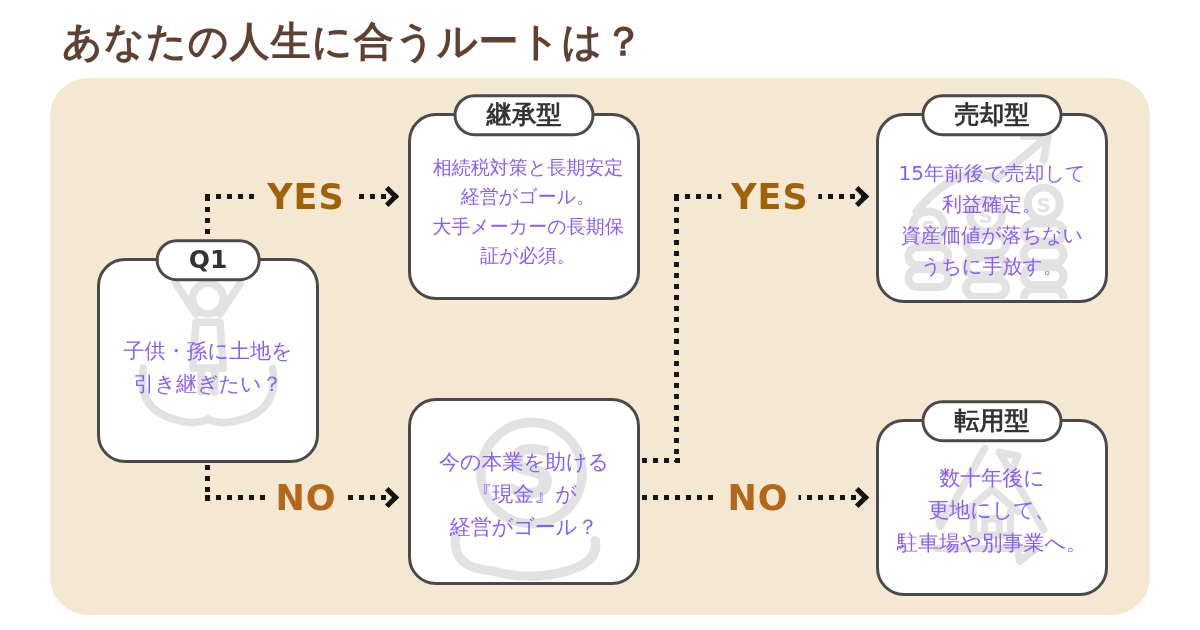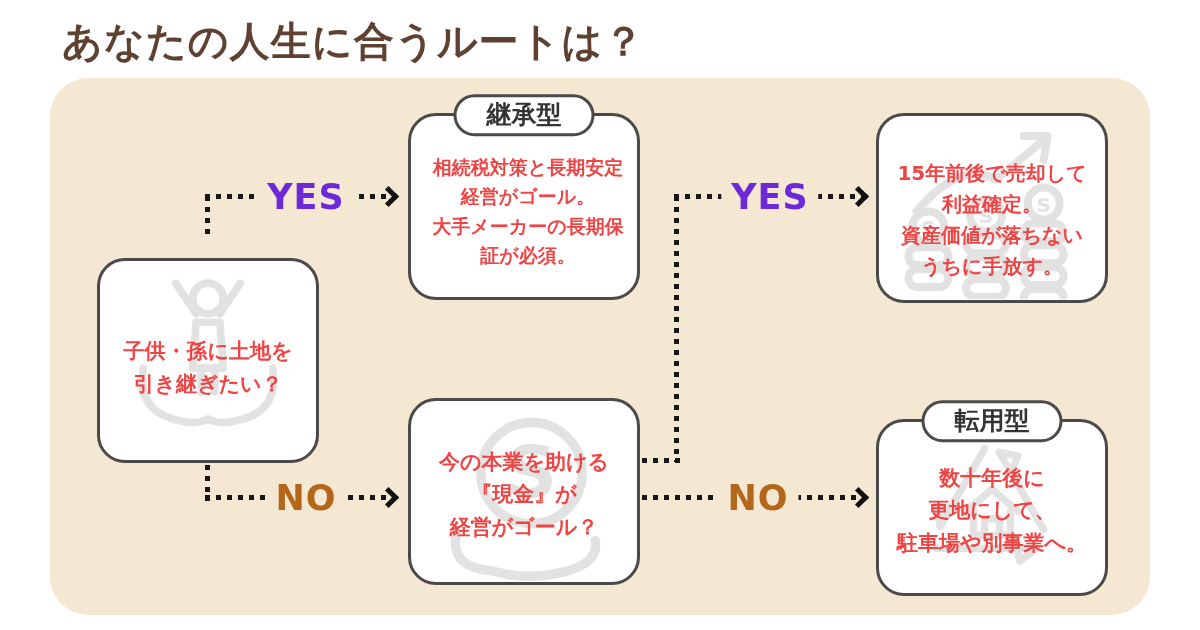--- a/index.html
+++ b/index.html
@@ -50,22 +50,22 @@
     font-size: 25px;
     font-weight: 800;
     color: #333333;
     white-space: nowrap;
     line-height: 1.2;
     z-index: 3;
   }
   .node-text {
     position: relative;
     z-index: 2;
-    font-weight: 700;
-    color: #ef4444;
+    font-weight: 400;
+    color: #8b5cf6;
     text-align: center;
     white-space: pre-line;
     line-height: 1.55;
     padding: 0 8px;
   }
   .node-icon {
     position: absolute;
     left: 50%; top: 50%;
     transform: translate(-50%, -48%);
     z-index: 1;
@@ -105,21 +105,21 @@
     position: absolute;
     transform: translate(-50%, -50%);
     background: #f5e8d2;
     padding: 0 10px;
     font-size: 35px;
     font-weight: 800;
     letter-spacing: 1px;
     line-height: 1;
     z-index: 4;
   }
-  .edge-label.yes { color: #6d28d9; }
+  .edge-label.yes { color: #a16207; }
   .edge-label.no  { color: #b4671b; }
 </style>
 </head>
 <body>
 
 <div class="stage">
 
   <div class="page-title">あなたの人生に合うルートは？</div>
 
   <div class="panel"></div>
@@ -138,20 +138,21 @@
   <div class="dot-v" style="left:674px; top:196px; height:266px;"></div>
   <div class="dot-h" style="left:674px; top:194px; width:188px;"></div>
   <div class="arrowhead" style="left:851px; top:189px;"></div>
   <div class="edge-label yes" style="left:770px; top:197px;">YES</div>
 
   <div class="dot-h" style="left:642px; top:495px; width:220px;"></div>
   <div class="arrowhead" style="left:851px; top:490px;"></div>
   <div class="edge-label no" style="left:758px; top:498px;">NO</div>
 
   <div class="node" id="node-q1">
+    <div class="node-pill">Q1</div>
     <div class="node-icon">
       <svg width="170" height="190" viewBox="0 0 100 110" fill="none" stroke="#e2e2e2" stroke-width="4.5" stroke-linecap="round" stroke-linejoin="round">
         <circle cx="50" cy="16" r="9"></circle>
         <path d="M31,7 L43,25"></path>
           <path d="M69,7 L57,25"></path>
         <path d="M43,30 h14 l2,27 h-18 z"></path>
         <path d="M46,57 v14"></path>
           <path d="M54,57 v14"></path>
         <path d="M12,57 q-4,24 18,30 q12,4 20,0"></path>
         <path d="M88,57 q4,24 -18,30 q-12,4 -20,0"></path>
@@ -176,20 +177,21 @@
         <text x="54" y="49" font-size="38" font-weight="bold" text-anchor="middle" fill="#e2e2e2" stroke="none">S</text>
         <path d="M14,68 q-4,18 18,20 q22,6 42,0 q16,-5 14,-16"></path>
       </svg>
     </div>
     <div class="node-text">今の本業を助ける
 『現金』が
 経営がゴール？</div>
   </div>
 
   <div class="node" id="node-sale">
+    <div class="node-pill">売却型</div>
     <div class="node-icon">
       <svg width="200" height="175" viewBox="0 0 100 88" fill="none" stroke="#e2e2e2" stroke-width="4" stroke-linecap="round" stroke-linejoin="round">
         <rect x="8" y="62" width="20" height="9" rx="4.5"></rect>
           <rect x="8" y="73" width="20" height="9" rx="4.5"></rect>
         <circle cx="18" cy="52" r="8"></circle>
           <text x="18" y="56" font-size="10" font-weight="bold" text-anchor="middle" fill="#e2e2e2" stroke="none">S</text>
         <rect x="37" y="56" width="20" height="9" rx="4.5"></rect>
           <rect x="37" y="67" width="20" height="9" rx="4.5"></rect>
           <rect x="37" y="78" width="20" height="9" rx="4.5"></rect>
         <circle cx="47" cy="46" r="8"></circle>

